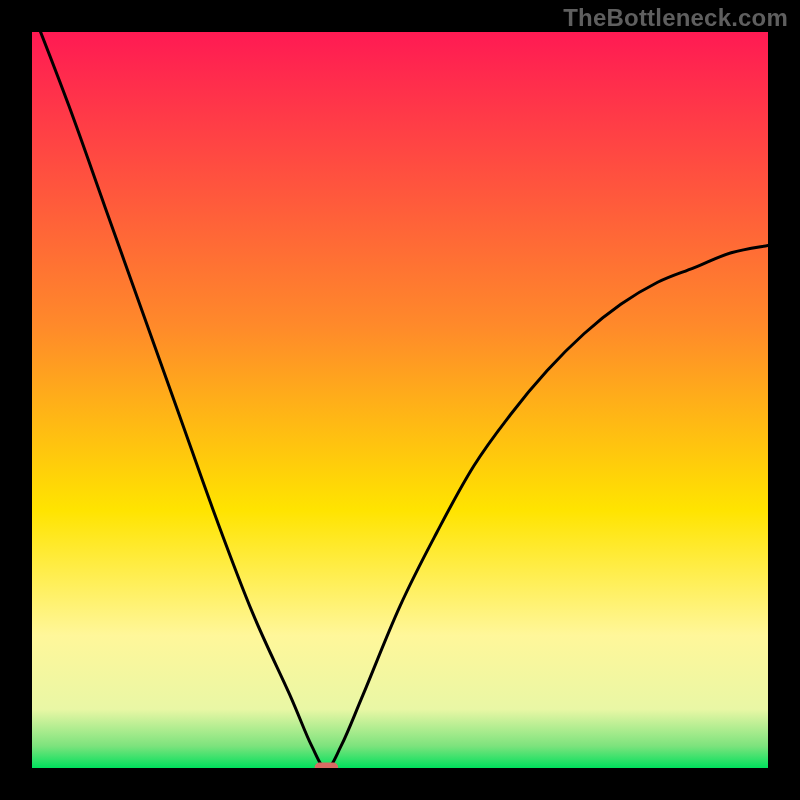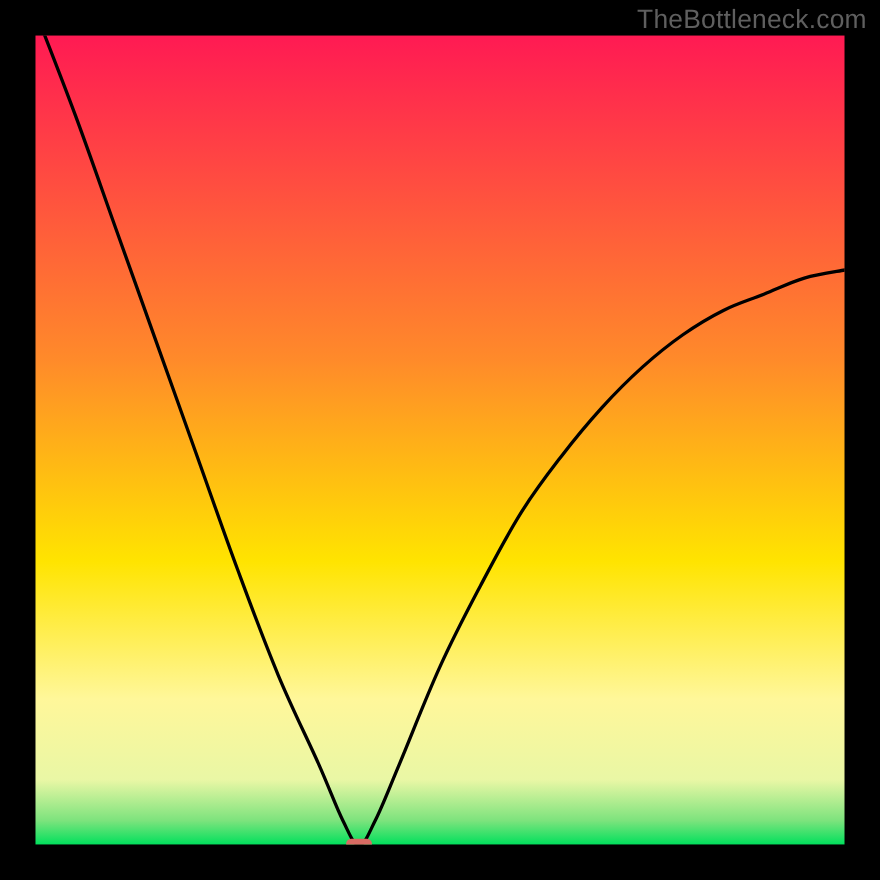--- a/index.html
+++ b/index.html
@@ -29,21 +29,21 @@
   }
   svg {
     display: block;
   }
   .watermark {
     position: absolute;
     top: 4px;
     right: 12px;
     color: #5f5f5f;
     font-size: 24px;
-    font-weight: 400;
+    font-weight: 700;
     letter-spacing: 0.2px;
   }
 </style>
 </head>
 <body>
 
 <div class="frame">
 
   <div class="watermark">TheBottleneck.com</div>
 

